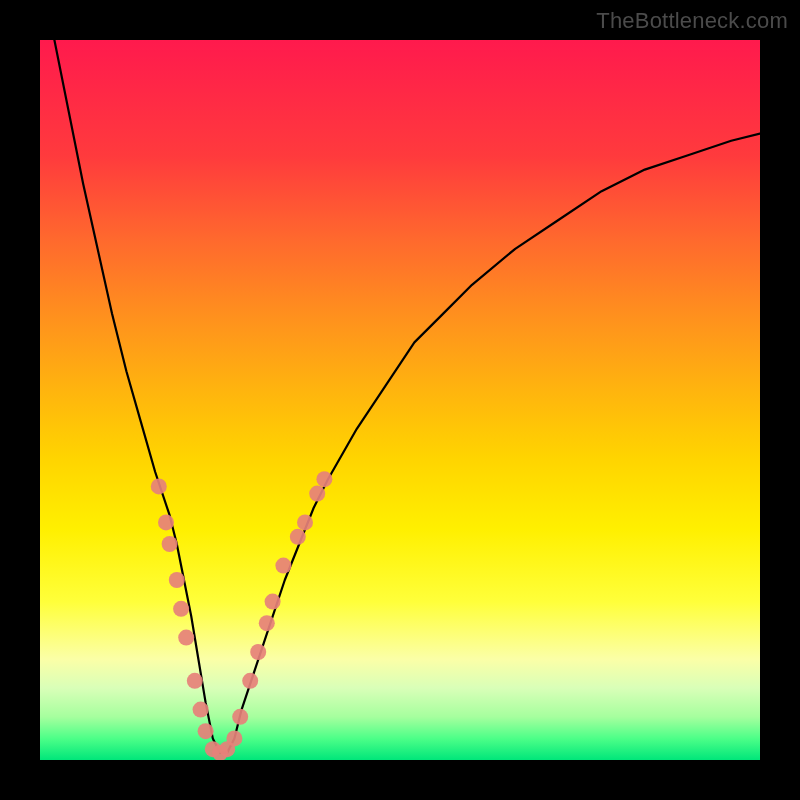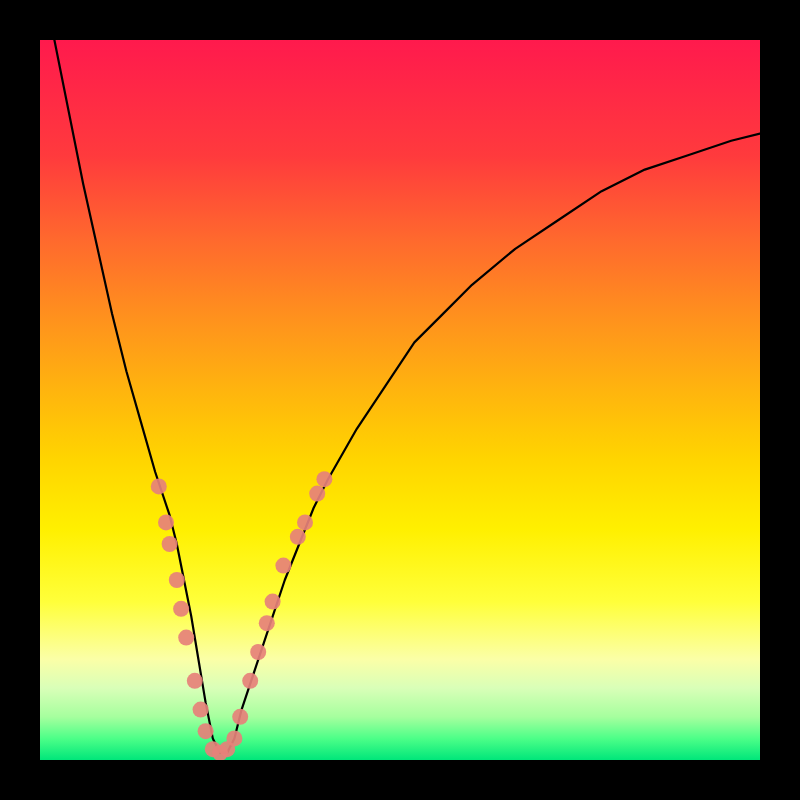--- a/index.html
+++ b/index.html
@@ -86,13 +86,14 @@
           <circle cx="226.8" cy="583.2" r="8" fill="#e6817a" fill-opacity="0.92"></circle>
           <circle cx="232.6" cy="561.6" r="8" fill="#e6817a" fill-opacity="0.92"></circle>
           <circle cx="243.4" cy="525.6" r="8" fill="#e6817a" fill-opacity="0.92"></circle>
           <circle cx="257.8" cy="496.8" r="8" fill="#e6817a" fill-opacity="0.92"></circle>
           <circle cx="265.0" cy="482.4" r="8" fill="#e6817a" fill-opacity="0.92"></circle>
           <circle cx="277.2" cy="453.6" r="8" fill="#e6817a" fill-opacity="0.92"></circle>
           <circle cx="284.4" cy="439.2" r="8" fill="#e6817a" fill-opacity="0.92"></circle>
         </g>
     </svg>
   </div>
+  <div class="watermark">TheBottleneck.com</div>
 </div>
 
 </body></html>

